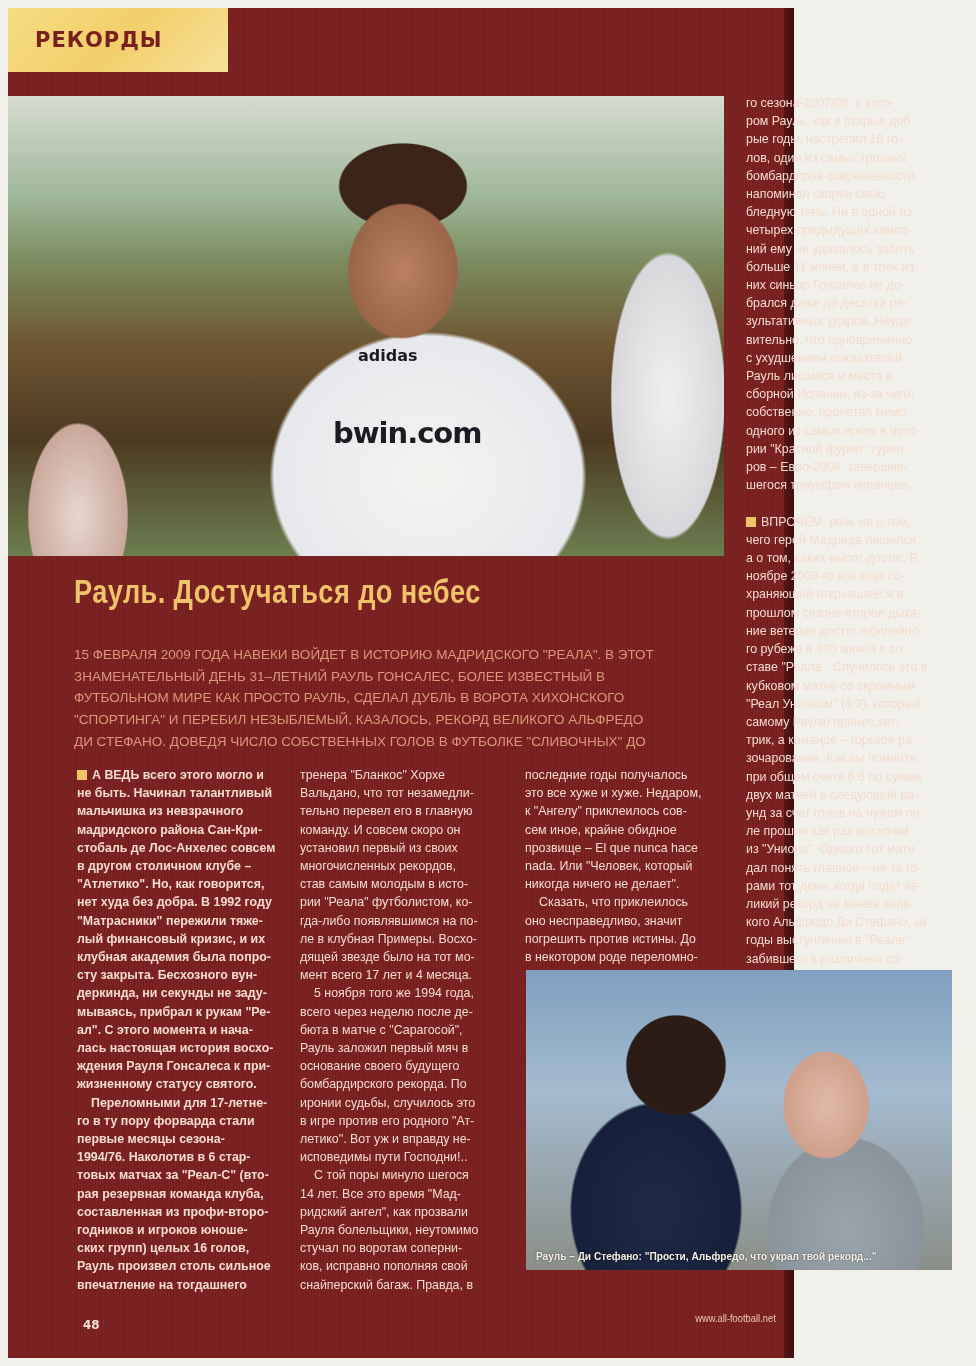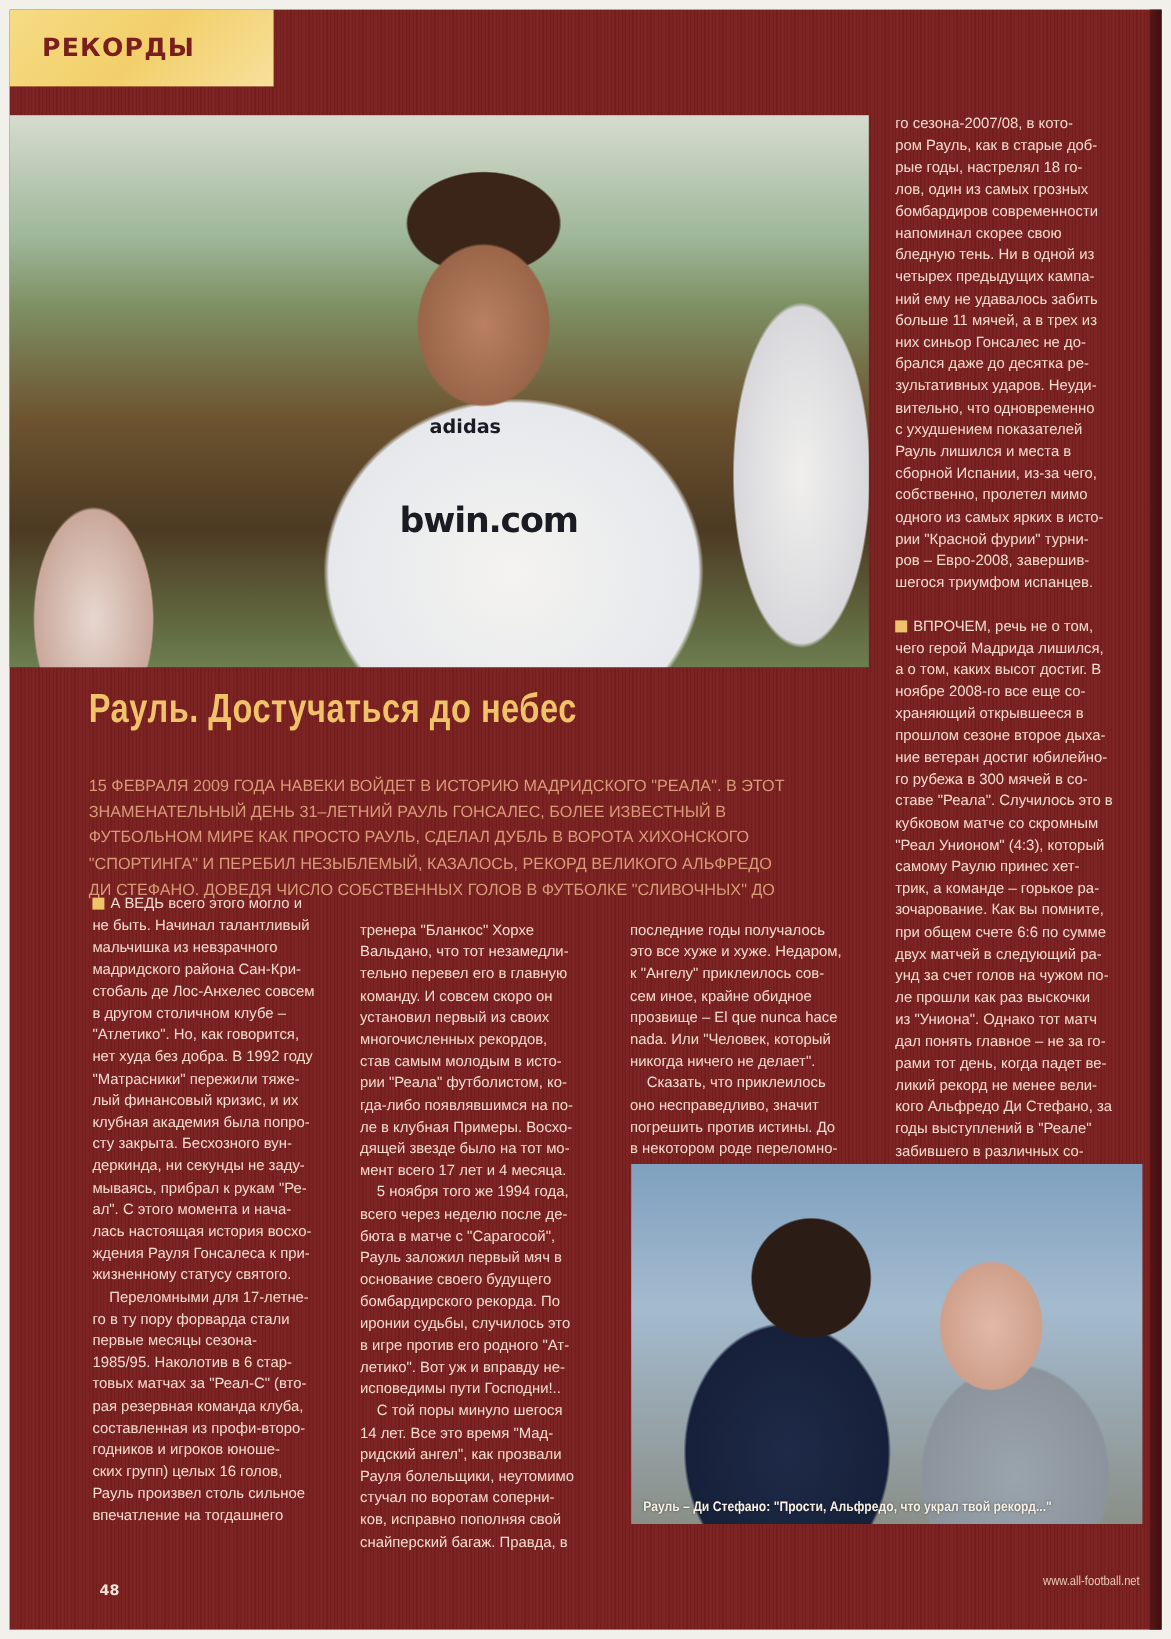--- a/index.html
+++ b/index.html
@@ -1,21 +1,21 @@
 <!DOCTYPE html>
 <html><head>
 <meta charset="utf-8">
 <style>
   html, body { margin: 0; padding: 0; }
   body {
     width: 976px; height: 1366px; background: #f2f0ea; position: relative; overflow: hidden;
     font-family: "Liberation Sans", sans-serif;
   }
   .page {
-    position: absolute; left: 8px; top: 8px; width: 960px; height: 1350px;
+    position: absolute; left: 8px; top: 8px; width: 786px; height: 1350px;
     background: #7a1f1f;
     background-image: repeating-linear-gradient(90deg, rgba(0,0,0,0.05) 0px, rgba(0,0,0,0.05) 1px, rgba(255,255,255,0.02) 1px, rgba(255,255,255,0.02) 3px);
   }
   .page-right-edge {
     position: absolute; right: 0; top: 0; width: 10px; height: 100%;
     background: linear-gradient(90deg, #5a1616, #3d0e0e);
   }
   .section-tab {
     position: absolute; left: 0; top: 0; width: 220px; height: 64px;
     background: linear-gradient(135deg, #f6dc84 0%, #f2cf6a 50%, #f7e09a 100%);
@@ -68,21 +68,21 @@
   }
   .lead .line { display: block; white-space: nowrap; }
   .col {
     position: absolute; font-size: 12.4px; line-height: 18.2px; color: #f3dccd;
   }
   .col .line { display: block; white-space: nowrap; }
   .col .indent { padding-left: 14px; }
   .bullet {
     display: inline-block; width: 10px; height: 10px; background: #f0c36b; margin-right: 5px; vertical-align: -1px;
   }
-  .col1 { left: 69px; top: 736px; width: 210px; }
+  .col1 { left: 69px; top: 758px; width: 210px; font-weight: bold; }
   .col2 { left: 292px; top: 758px; width: 210px; }
   .col3 { left: 517px; top: 758px; width: 210px; }
   .col4 { left: 738px; top: 86px; width: 214px; }
   .page-number {
     position: absolute; left: 75px; top: 1310px; font-family: "DejaVu Sans", sans-serif; font-weight: bold;
     font-size: 12px; color: #f3e3d6;
   }
   .site-url {
     position: absolute; right: 18px; top: 1304px; font-size: 11px; color: #e7c8b8;
     transform: scaleX(0.85); transform-origin: right;
@@ -128,21 +128,21 @@
       <span class="line"><span>сту закрыта. Бесхозного вун-</span></span>
       <span class="line"><span>деркинда, ни секунды не заду-</span></span>
       <span class="line"><span>мываясь, прибрал к рукам "Ре-</span></span>
       <span class="line"><span>ал". С этого момента и нача-</span></span>
       <span class="line"><span>лась настоящая история восхо-</span></span>
       <span class="line"><span>ждения Рауля Гонсалеса к при-</span></span>
       <span class="line"><span>жизненному статусу святого.</span></span>
       <span class="line indent"><span>Переломными для 17-летне-</span></span>
       <span class="line"><span>го в ту пору форварда стали</span></span>
       <span class="line"><span>первые месяцы сезона-</span></span>
-      <span class="line"><span>1985/95. Наколотив в 6 стар-</span></span>
+      <span class="line"><span>1994/76. Наколотив в 6 стар-</span></span>
       <span class="line"><span>товых матчах за "Реал-С" (вто-</span></span>
       <span class="line"><span>рая резервная команда клуба,</span></span>
       <span class="line"><span>составленная из профи-второ-</span></span>
       <span class="line"><span>годников и игроков юноше-</span></span>
       <span class="line"><span>ских групп) целых 16 голов,</span></span>
       <span class="line"><span>Рауль произвел столь сильное</span></span>
       <span class="line"><span>впечатление на тогдашнего</span></span>
     </div>
   <div class="col col2">
       <span class="line"><span>тренера "Бланкос" Хорхе</span></span>

